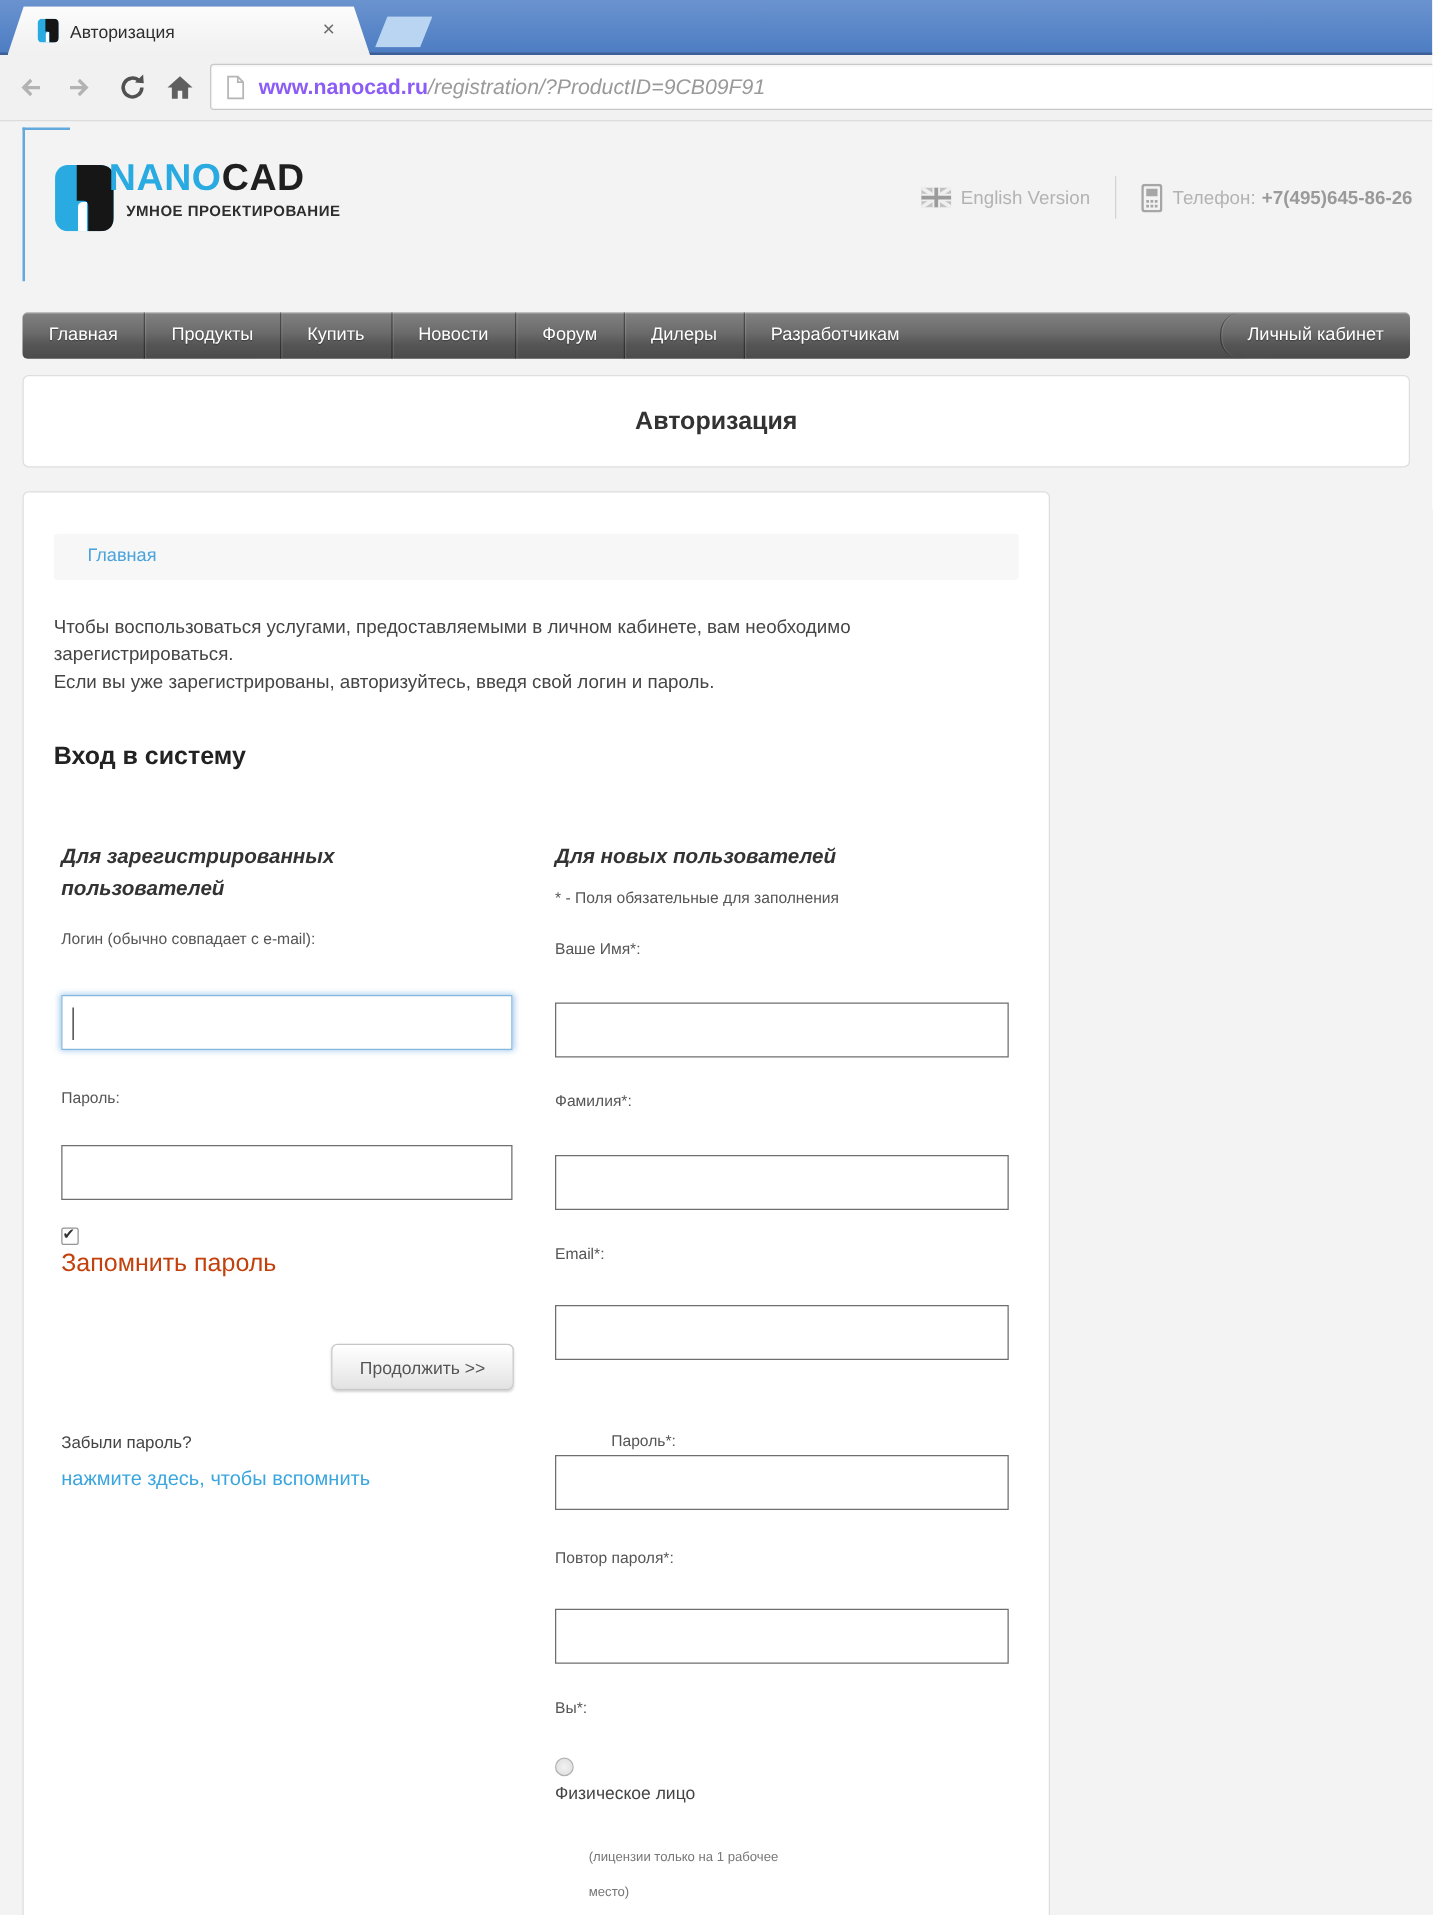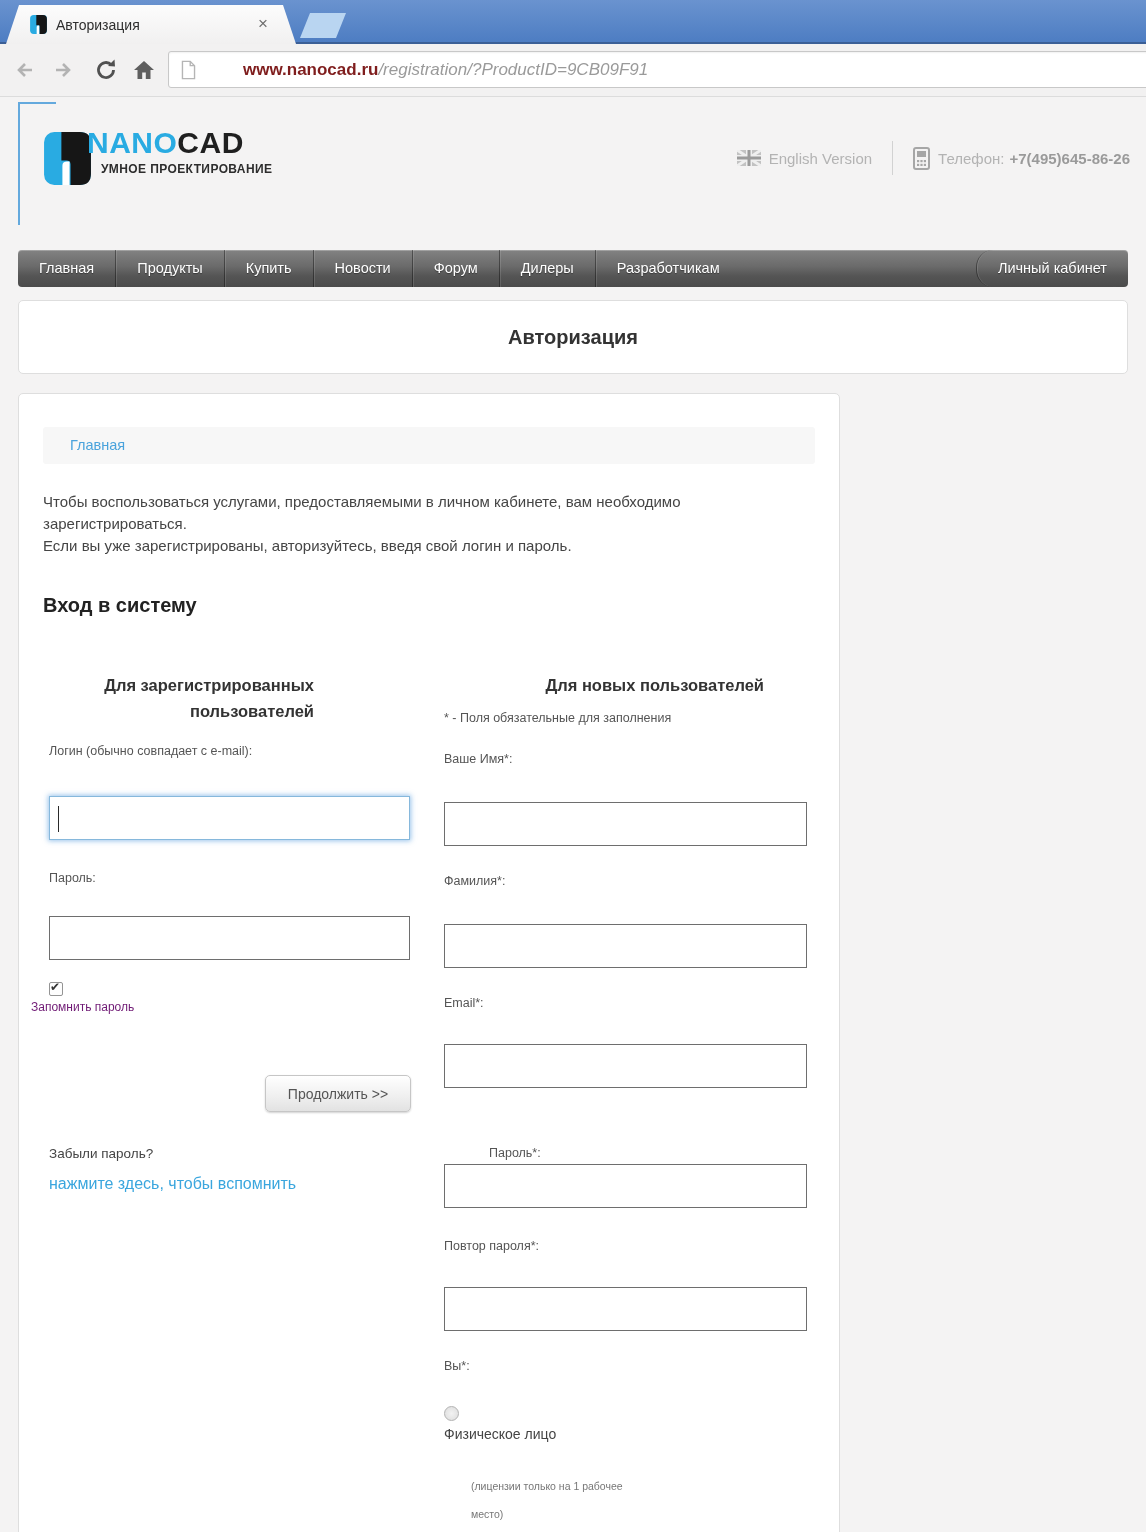--- a/index.html
+++ b/index.html
@@ -21,21 +21,21 @@
           clip-path:polygon(10px 0, 100% 0, calc(100% - 10px) 100%, 0 100%);
           filter:drop-shadow(0 0 1px #5f86b5);}
   .toolbar{position:absolute;left:0;top:44px;width:1146px;height:52px;background:#f2f1f1;
            border-bottom:1px solid #dcdcdc;}
   .tb-icon{position:absolute;top:14px;width:24px;height:24px;}
   .url-field{position:absolute;left:168px;top:7px;width:982px;height:37px;background:#fff;
              border:1px solid #c8c8c8;border-radius:3px;box-sizing:border-box;
              box-shadow:inset 0 1px 2px rgba(0,0,0,.06);}
   .url-doc{position:absolute;left:10px;top:7px;}
   .url-text{position:absolute;left:38px;top:0;line-height:35px;font-size:17px;white-space:nowrap;}
-  .url-domain{color:#7f1d1d;font-weight:600;margin-left:36px;}
+  .url-domain{color:#8b5cf6;font-weight:600;}
   .url-path{color:#9a9a9a;font-style:italic;}
 
   
   .corner-h{position:absolute;left:18px;top:102px;width:38px;height:2px;background:#64a9dd;}
   .corner-v{position:absolute;left:18px;top:102px;width:2px;height:123px;background:#64a9dd;}
   .logo{position:absolute;left:44px;top:130px;cursor:pointer;}
   .logo-icon{position:absolute;left:0;top:2px;}
   .logo-text{position:absolute;left:43px;top:-4px;font-size:30px;font-weight:700;letter-spacing:.5px;white-space:nowrap;}
   .logo-nano{color:#29abe2;}
   .logo-cad{color:#1f1f1f;}
@@ -65,32 +65,32 @@
                border:1px solid #dedede;border-radius:5px 5px 0 0;box-sizing:border-box;}
 
   .breadcrumb{position:absolute;left:24px;top:33px;width:772px;height:37px;background:#f7f7f7;
               border-radius:3px;}
   .breadcrumb-link{position:absolute;left:27px;top:0;line-height:37px;font-size:14.5px;color:#4aa3dc;cursor:pointer;}
 
   .intro{position:absolute;left:24px;top:97px;width:640px;font-size:15px;color:#454545;line-height:22px;}
   .intro p{margin:0;}
   .section-title{position:absolute;left:24px;top:200px;font-size:20px;font-weight:700;color:#222;}
 
-  .col-heading{position:absolute;font-size:16.5px;font-weight:700;color:#333;line-height:26px;text-align:right;}
+  .col-heading{position:absolute;font-size:16.5px;font-weight:700;font-style:italic;color:#333;line-height:26px;}
   .lbl{position:absolute;font-size:12.5px;color:#555;white-space:nowrap;}
   .inp{position:absolute;width:361px;height:44px;border:1px solid #6e6e6e;background:#fff;
        box-sizing:border-box;font-size:16px;padding:0 8px;border-radius:0;}
   .inp-r{width:363px;}
   .inp.focused{border:1px solid #86b8dc;box-shadow:0 0 5px 1px rgba(100,165,225,.65);}
   .caret{position:absolute;left:39px;top:412px;width:1px;height:26px;background:#2a2a2a;}
 
   .checkbox{position:absolute;left:30px;top:588px;width:14px;height:14px;border:1px solid #949494;
             border-radius:2px;background:#fdfdfd;box-sizing:border-box;cursor:pointer;}
   .checkbox span{position:absolute;left:0px;top:-3px;font-size:12px;color:#333;}
-  .check-label{position:absolute;left:12px;top:606px;font-size:12px;color:#701a75;}
+  .check-label{position:absolute;left:30px;top:606px;font-size:20px;color:#c2410c;}
 
   .btn{position:absolute;left:246px;top:681px;width:146px;height:37px;border:1px solid #c6c6c6;
        border-radius:5px;background:linear-gradient(#ffffff,#efefef 60%,#e2e2e2);
        box-shadow:0 1px 2px rgba(0,0,0,.18);font-size:14px;color:#555;cursor:pointer;
        font-family:"Liberation Sans", sans-serif;}
   .forgot-text{position:absolute;left:30px;top:752px;font-size:13.5px;color:#444;}
   .forgot-link{position:absolute;left:30px;top:781px;font-size:16px;color:#3aa6de;cursor:pointer;}
 
   .radio{position:absolute;left:425px;top:1012px;width:15px;height:15px;border-radius:50%;
          border:1px solid #b2b2b2;background:radial-gradient(#f2f2f2,#dcdcdc);box-sizing:border-box;cursor:pointer;}

